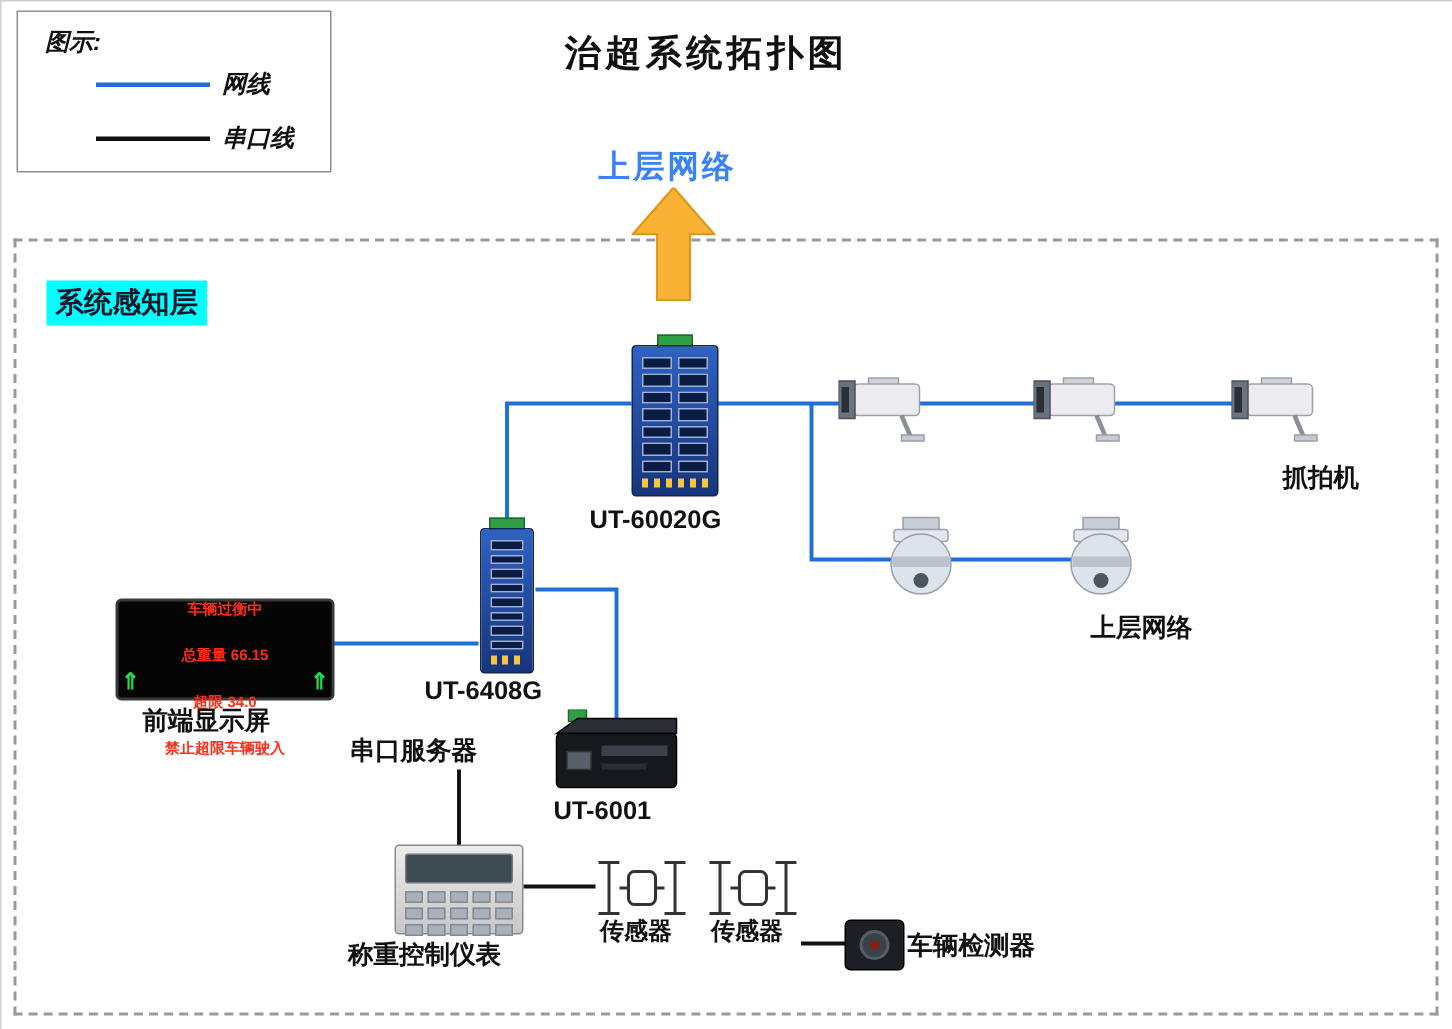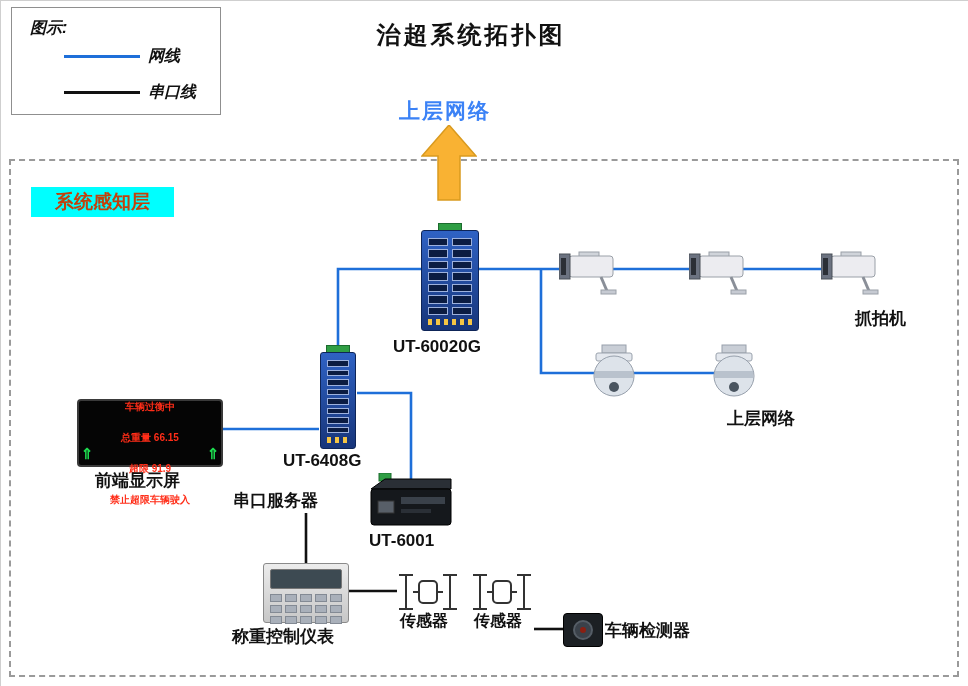--- a/index.html
+++ b/index.html
@@ -5,21 +5,21 @@
   html,body{margin:0;padding:0;background:#eee;}
   .stage{
     position:relative;width:968px;height:686px;background:#fff;
     font-family:"Liberation Sans",sans-serif;border:1px solid #cfcfcf;
     overflow:hidden;margin:0 auto;
   }
   .abs{position:absolute;}
   
   .title{left:320px;top:18px;width:300px;text-align:center;font-size:24px;font-weight:bold;letter-spacing:3px;color:#111;}
   .upper-net{left:398px;top:96px;font-size:21px;font-weight:bold;letter-spacing:2px;color:#3b82f6;}
-  .layer-label{left:30px;top:186px;font-size:19px;font-weight:bold;color:#c2410c;background:var(--layer-highlight,#00FFFF);padding:2px 24px;}
+  .layer-label{left:30px;top:186px;font-size:19px;font-weight:bold;color:#0f172a;background:var(--layer-highlight,#00FFFF);padding:2px 6px;}
   .lbl{position:absolute;font-weight:bold;color:#111;font-size:17px;white-space:nowrap;z-index:3;}
   
   .legend{left:10px;top:6px;width:208px;height:106px;border:1px solid #8f8f8f;background:#fff;z-index:3;font-style:italic;}
   .legend-title{position:absolute;left:18px;top:10px;font-size:16px;font-weight:bold;color:#111;}
   .legend-row{position:absolute;left:52px;height:20px;display:flex;align-items:center;}
   .legend-row.r1{top:38px;}
   .legend-row.r2{top:74px;}
   .legend-line{display:inline-block;width:76px;height:3px;margin-right:8px;}
   .legend-line.net{background:var(--net-cable,#1E6FD9);}
   .legend-line.serial{background:var(--serial-cable,#111111);}
@@ -140,21 +140,21 @@
       <div class="sw-foot"></div>
     </div>
   </div>
   <div class="lbl" style="left:282px;top:450px;">UT-6408G</div>
 
   <div class="device led">
     <div class="led-arrow">⇑</div>
     <div class="led-lines">
       <div class="led-line">车辆过衡中</div>
       <div class="led-line">总重量 66.15</div>
-      <div class="led-line">超限 91.9</div>
+      <div class="led-line">超限 34.0</div>
       <div class="led-line">禁止超限车辆驶入</div>
     </div>
     <div class="led-arrow">⇑</div>
   </div>
   <div class="lbl" style="left:94px;top:468px;">前端显示屏</div>
 
   <div class="lbl" style="left:232px;top:488px;">串口服务器</div>
   <div class="device" style="left:368px;top:472px;">
     <svg width="84" height="56" viewBox="0 0 84 56">
       <rect x="10" y="0" width="12" height="8" fill="#2f9e44" stroke="#1c6b2e"></rect>

